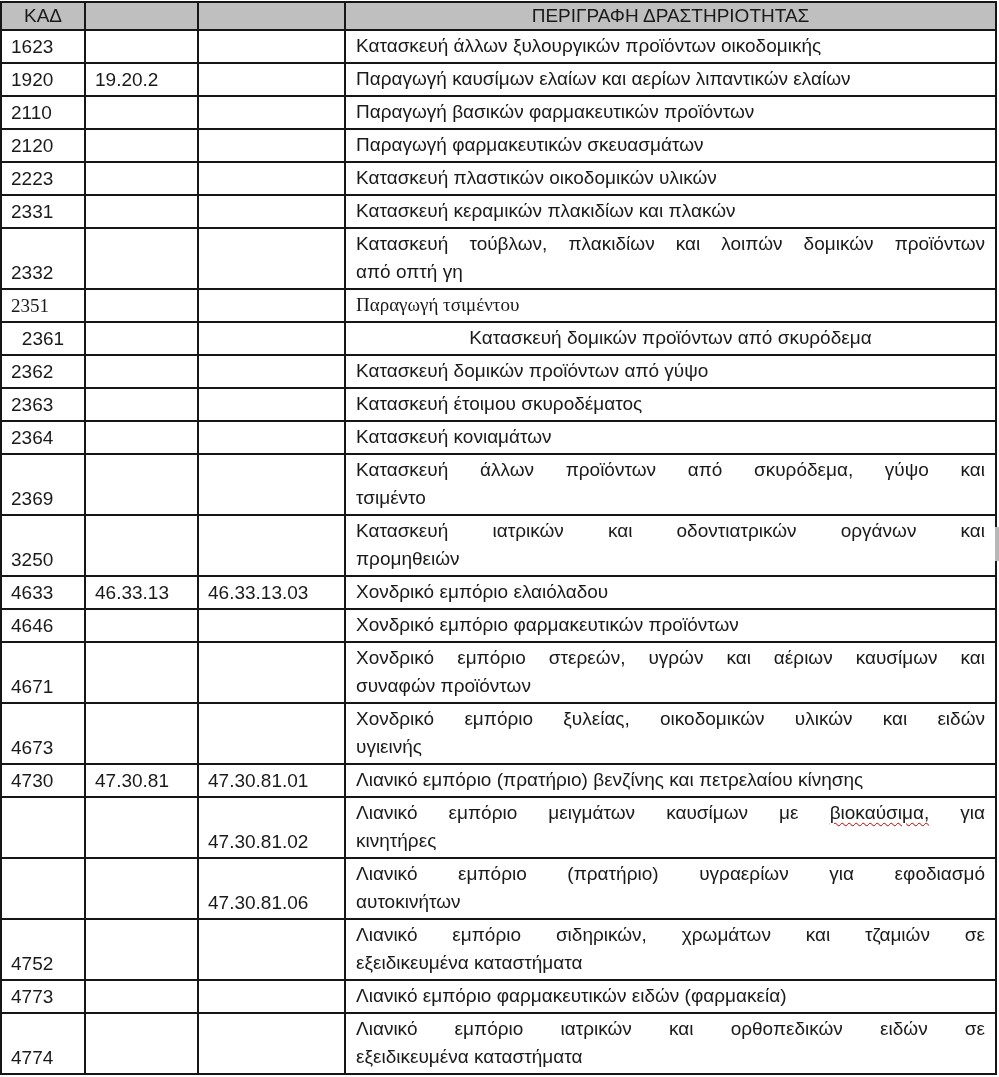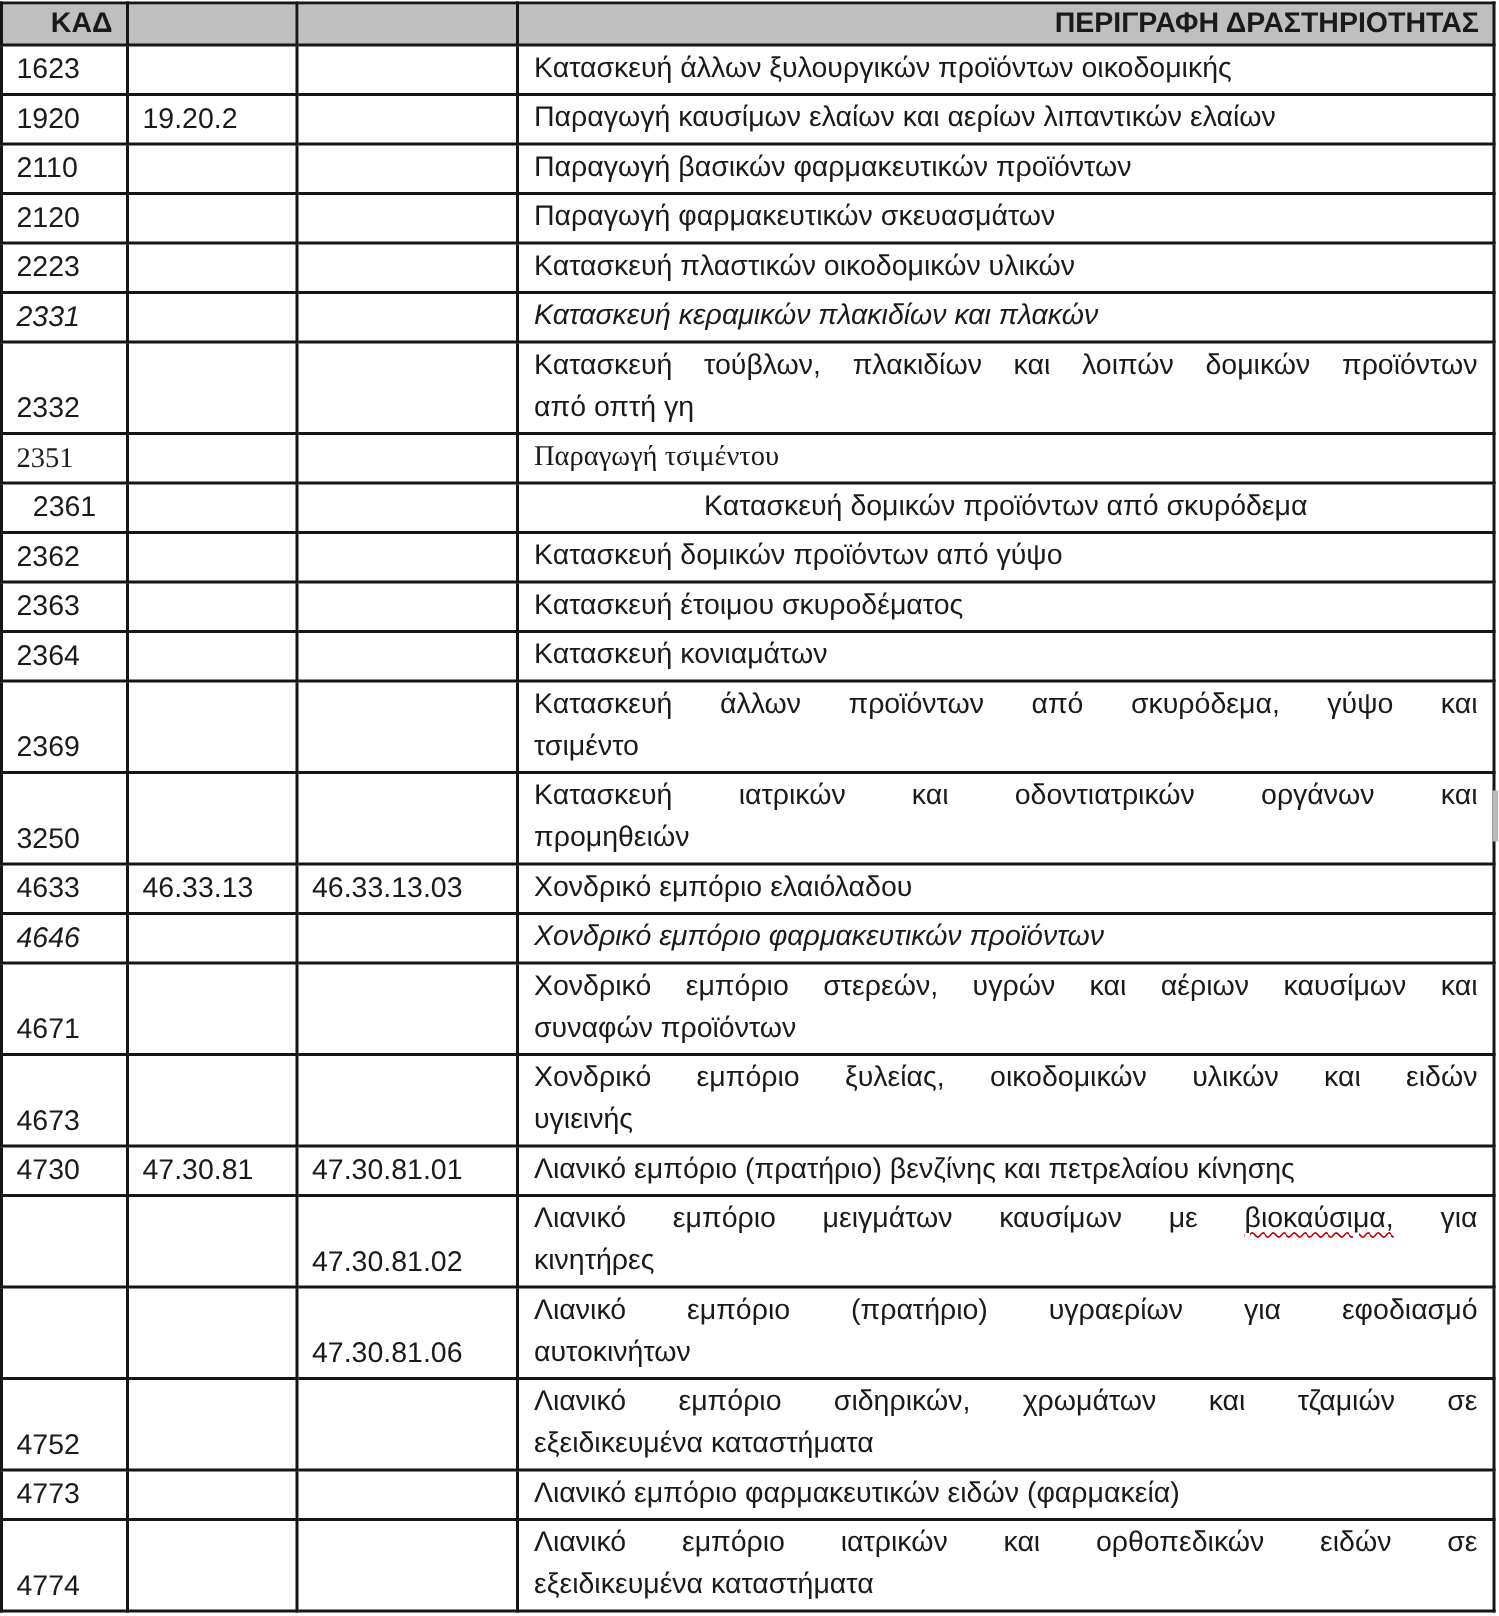--- a/index.html
+++ b/index.html
@@ -18,22 +18,22 @@
   col.c4{width:651px;}
   th,td{
     border:2px solid var(--border-color,#161616);
     font-size:19px;
     vertical-align:bottom;
     padding:1px 9px 2px 9px;
     overflow:hidden;
   }
   thead th{
     background:var(--header-bg,#bfbfbf);
-    font-weight:bold;
-    text-align:right;
+    font-weight:normal;
+    text-align:center;
     height:23px;
     line-height:23px;
     white-space:nowrap;
   }
   td.code{white-space:nowrap;line-height:26px;}
   td.desc{padding-left:10px;padding-right:10px;}
   .line{line-height:28px;}
   .just{text-align:justify;text-align-last:justify;}
   .misspelled{
     text-decoration:underline;
@@ -99,21 +99,21 @@
         </td>
   </tr>
       <tr style="height: 31px;">
     <td class="code">2223</td>
     <td class="code"></td>
     <td class="code"></td>
     <td class="desc">
           <div class="line">Κατασκευή πλαστικών οικοδομικών υλικών</div>
         </td>
   </tr>
-      <tr style="height: 31px; font-style: italic;">
+      <tr style="height: 31px;">
     <td class="code">2331</td>
     <td class="code"></td>
     <td class="code"></td>
     <td class="desc">
           <div class="line">Κατασκευή κεραμικών πλακιδίων και πλακών</div>
         </td>
   </tr>
       <tr style="height: 61px;">
     <td class="code">2332</td>
     <td class="code"></td>
@@ -182,21 +182,21 @@
         </td>
   </tr>
       <tr style="height: 31px;">
     <td class="code">4633</td>
     <td class="code">46.33.13</td>
     <td class="code">46.33.13.03</td>
     <td class="desc">
           <div class="line">Χονδρικό εμπόριο ελαιόλαδου</div>
         </td>
   </tr>
-      <tr style="height: 31px; font-style: italic;">
+      <tr style="height: 31px;">
     <td class="code">4646</td>
     <td class="code"></td>
     <td class="code"></td>
     <td class="desc">
           <div class="line">Χονδρικό εμπόριο φαρμακευτικών προϊόντων</div>
         </td>
   </tr>
       <tr style="height: 61px;">
     <td class="code">4671</td>
     <td class="code"></td>

